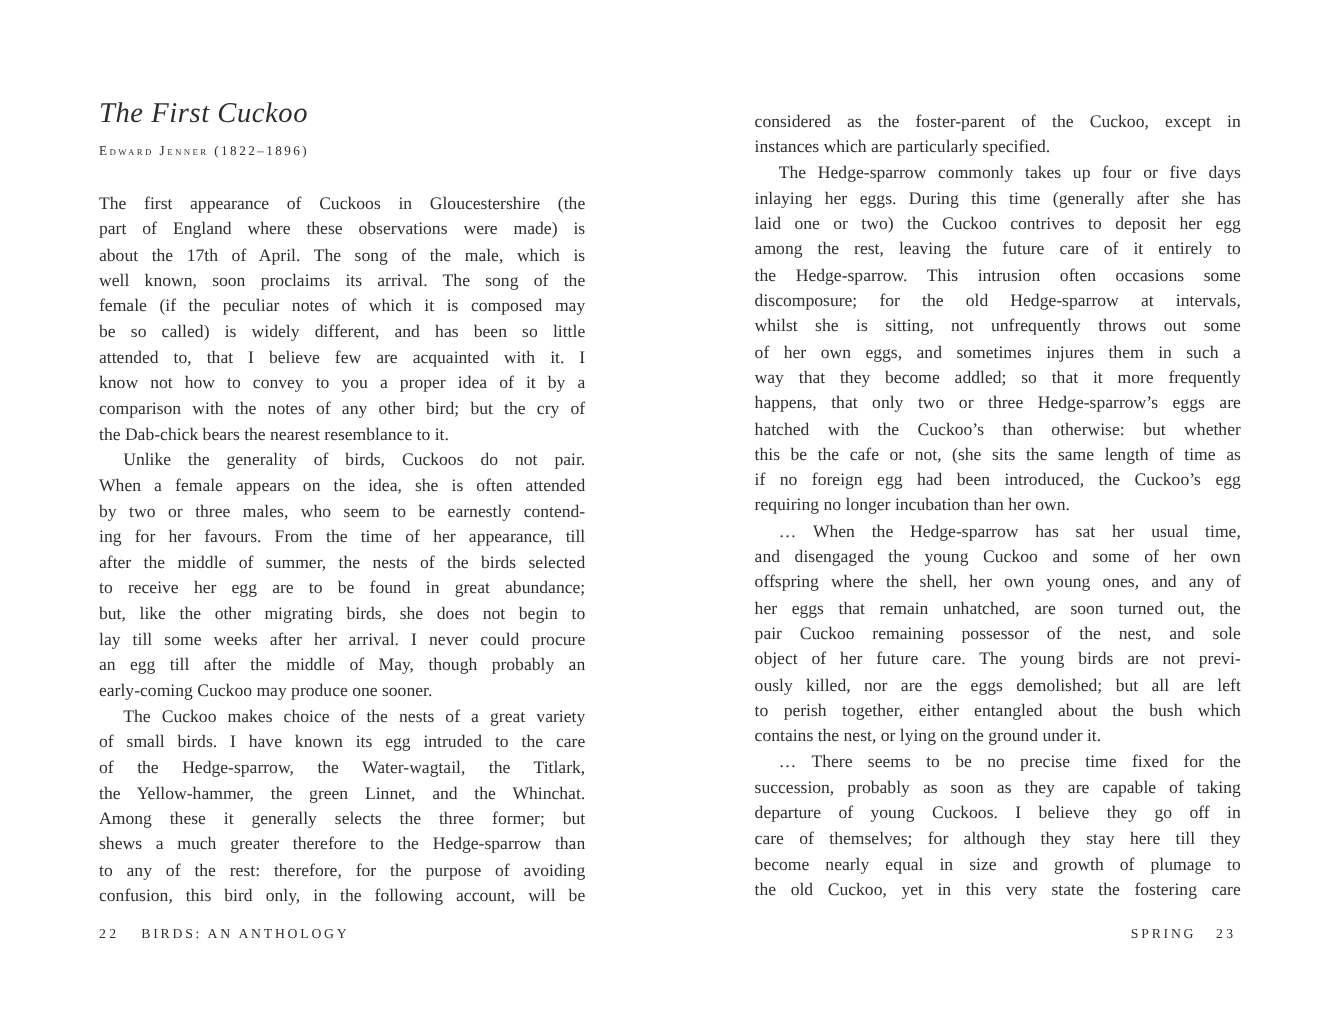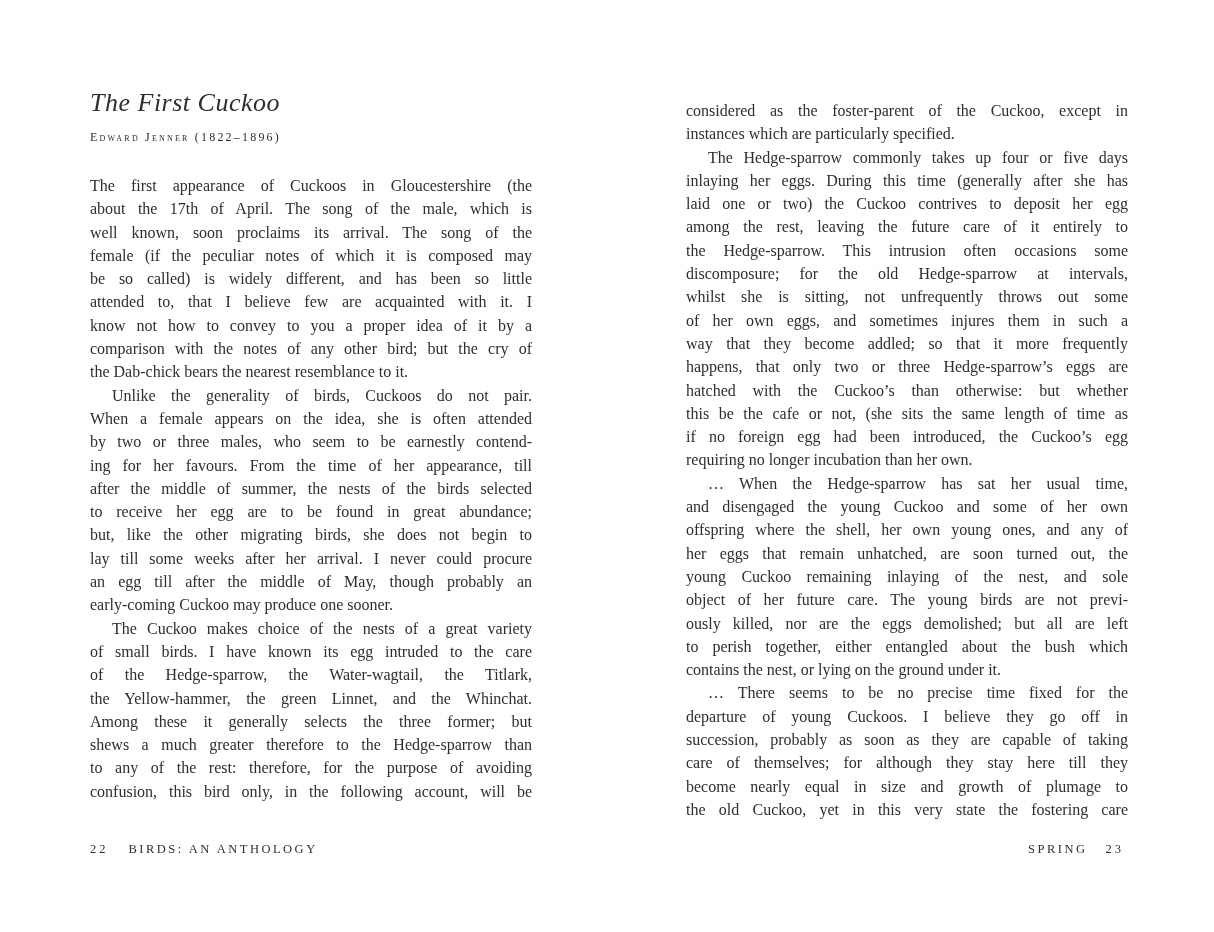--- a/index.html
+++ b/index.html
@@ -67,20 +67,21 @@
 </style>
 </head>
 <body>
 
 <div id="left-page" class="page-col">
   <h1 class="title">The First Cuckoo</h1>
   <div class="author">Edward Jenner (1822–1896)</div>
   <div class="body-text">
       <div>
         <div class="line">The first appearance of Cuckoos in Gloucestershire (the</div>
+        <div class="line">part of England where these observations were made) is</div>
         <div class="line">about the 17th of April. The song of the male, which is</div>
         <div class="line">well known, soon proclaims its arrival. The song of the</div>
         <div class="line">female (if the peculiar notes of which it is composed may</div>
         <div class="line">be so called) is widely different, and has been so little</div>
         <div class="line">attended to, that I believe few are acquainted with it. I</div>
         <div class="line">know not how to convey to you a proper idea of it by a</div>
         <div class="line">comparison with the notes of any other bird; but the cry of</div>
         <div class="line no-just">the Dab-chick bears the nearest resemblance to it.</div>
       </div>
       <div>
@@ -128,30 +129,30 @@
         <div class="line">hatched with the Cuckoo’s than otherwise: but whether</div>
         <div class="line">this be the cafe or not, (she sits the same length of time as</div>
         <div class="line">if no foreign egg had been introduced, the Cuckoo’s egg</div>
         <div class="line no-just">requiring no longer incubation than her own.</div>
       </div>
       <div>
         <div class="line indent">… When the Hedge-sparrow has sat her usual time,</div>
         <div class="line">and disengaged the young Cuckoo and some of her own</div>
         <div class="line">offspring where the shell, her own young ones, and any of</div>
         <div class="line">her eggs that remain unhatched, are soon turned out, the</div>
-        <div class="line">young Cuckoo remaining inlaying of the nest, and sole</div>
+        <div class="line">pair Cuckoo remaining possessor of the nest, and sole</div>
         <div class="line">object of her future care. The young birds are not previ-</div>
         <div class="line">ously killed, nor are the eggs demolished; but all are left</div>
         <div class="line">to perish together, either entangled about the bush which</div>
         <div class="line no-just">contains the nest, or lying on the ground under it.</div>
       </div>
       <div>
         <div class="line indent">… There seems to be no precise time fixed for the</div>
+        <div class="line">succession, probably as soon as they are capable of taking</div>
         <div class="line">departure of young Cuckoos. I believe they go off in</div>
-        <div class="line">succession, probably as soon as they are capable of taking</div>
         <div class="line">care of themselves; for although they stay here till they</div>
         <div class="line">become nearly equal in size and growth of plumage to</div>
         <div class="line">the old Cuckoo, yet in this very state the fostering care</div>
       </div>
     </div>
 </div>
 
 <div id="left-footer" class="footer">
   <span class="page-num">22</span><span>Birds: An Anthology</span>
 </div>

